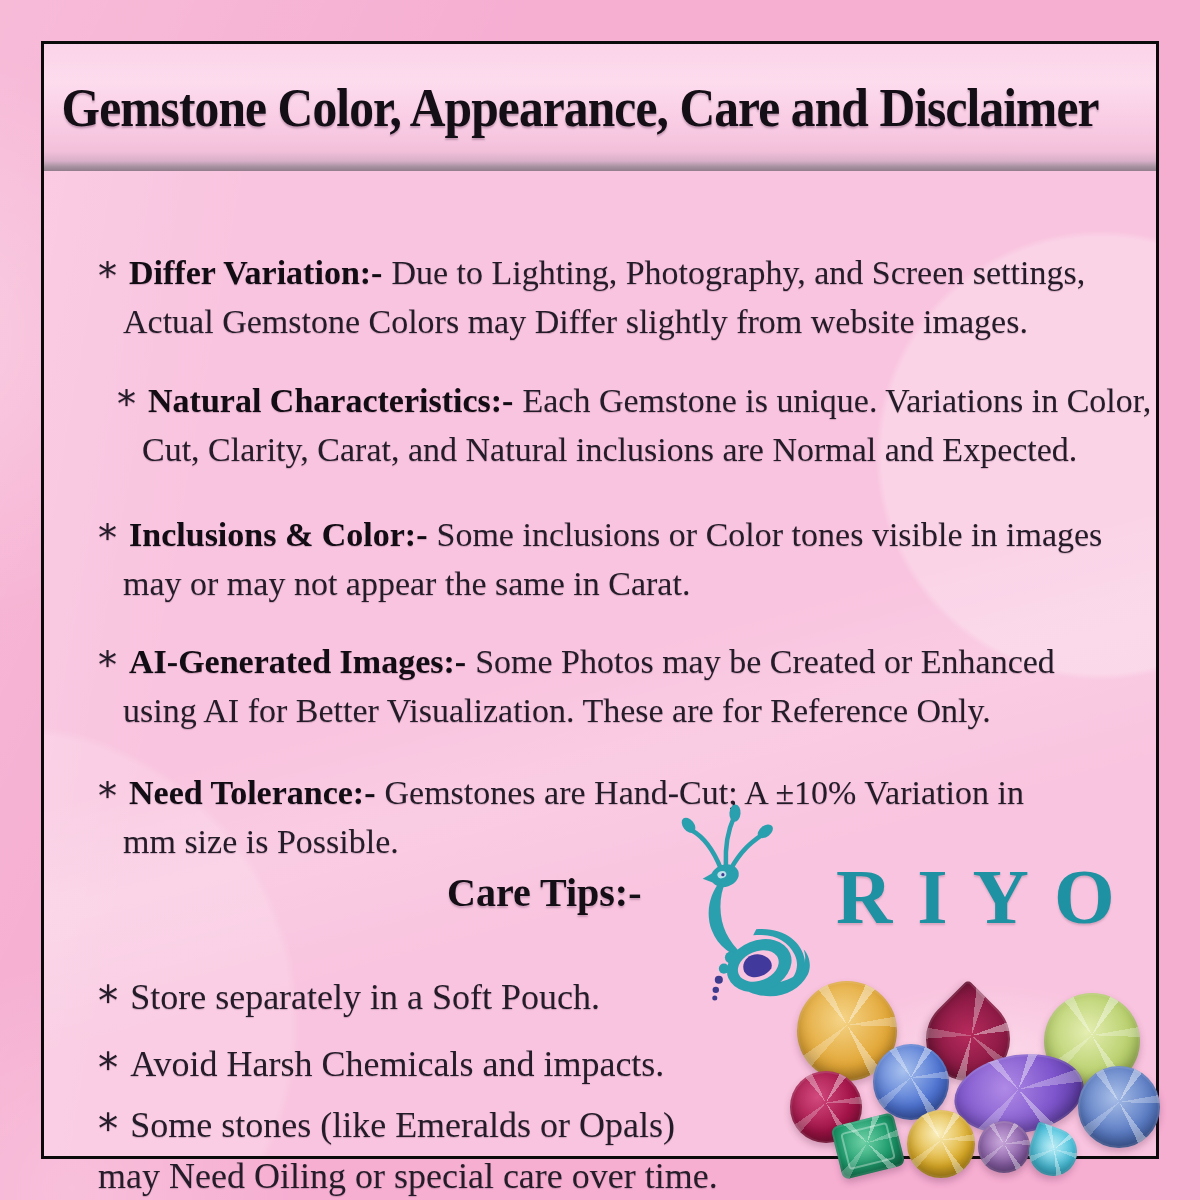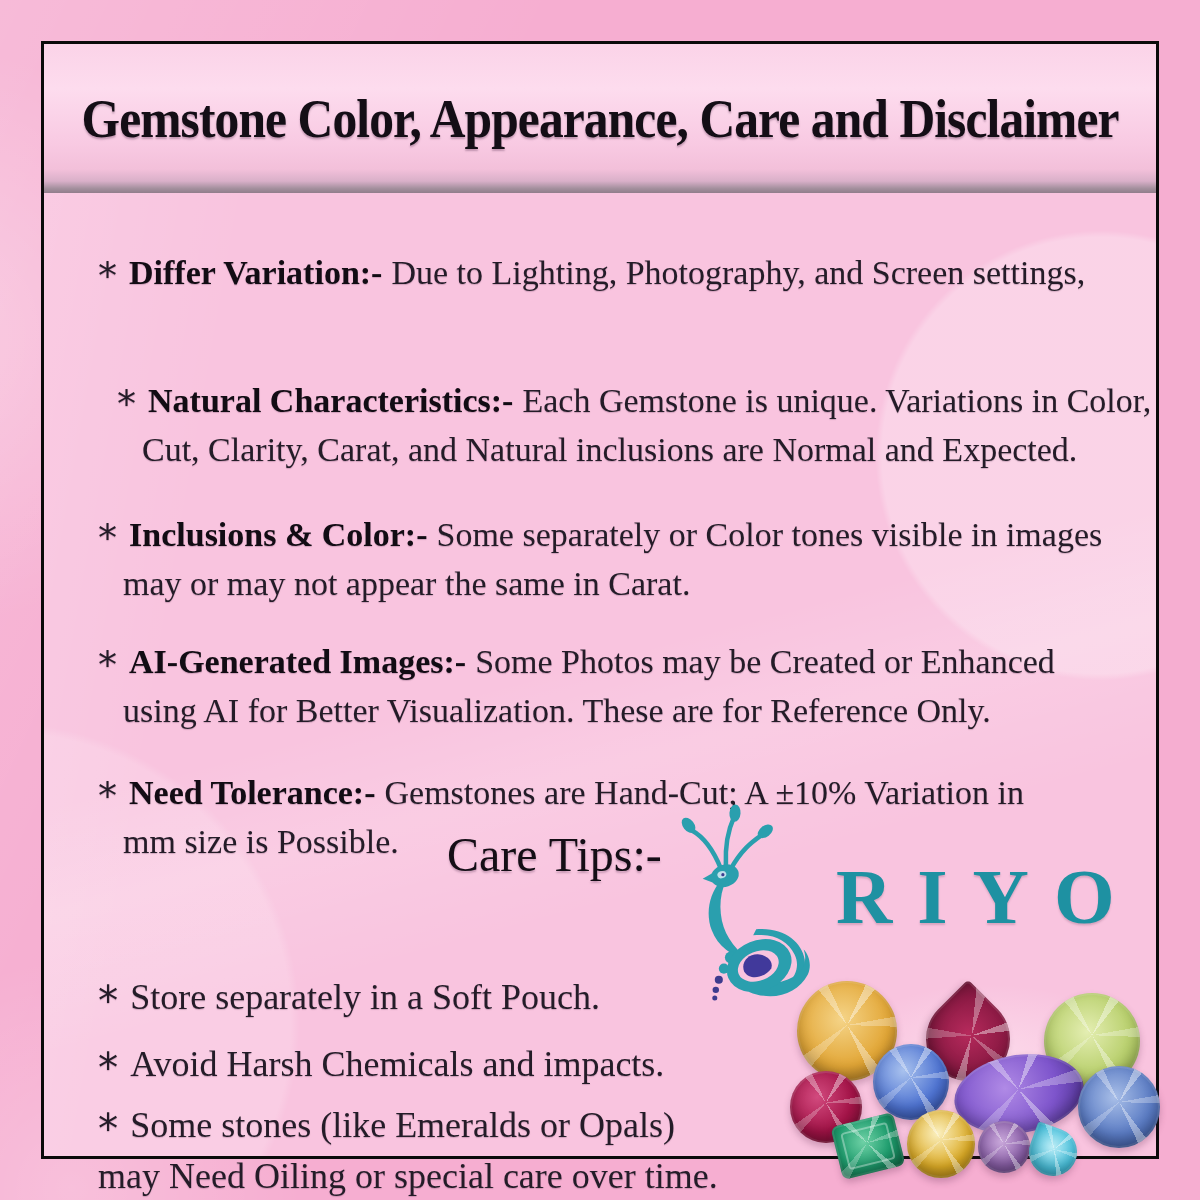--- a/index.html
+++ b/index.html
@@ -16,39 +16,39 @@
     position:absolute;left:41px;top:41px;width:1112px;height:1112px;
     border:3px solid #0a0a0a;
     background-color:#f9c4df;
     background-image:
       radial-gradient(circle 225px at 95% 37%, rgba(255,255,255,.26) 97%, transparent 100%),
       radial-gradient(circle 300px at -4% 88%, rgba(255,255,255,.16) 97%, transparent 100%),
       linear-gradient(165deg, transparent 54%, rgba(255,255,255,.14) 62%, transparent 72%),
       linear-gradient(100deg, rgba(255,255,255,.12) 2%, transparent 18%);
   }
   .header{
-    position:absolute;left:0;top:0;width:100%;height:149px;
+    position:absolute;left:0;top:0;width:100%;height:127px;
     background:linear-gradient(180deg,#fbd3e8 0%,#fddcee 30%,#f8c9e2 68%,#f3c0da 84%,#d9b0c9 92%,#a38f9d 97%,#917d8b 100%);
-    display:flex;align-items:center;justify-content:center;
+    display:flex;align-items:center;justify-content:flex-end;
   }
   .title{
     font-size:55px;font-weight:bold;color:#140e16;letter-spacing:-1px;
     transform:scaleX(.90);transform-origin:center;white-space:nowrap;
     text-shadow:0 2px 2px rgba(110,70,100,.4);
   }
   .bullet{position:absolute;left:54px;color:#241c28;font-size:34px;line-height:46px;
     text-shadow:0 1px 1px rgba(110,70,100,.3);}
   .bullet .line{white-space:pre;}
   .bullet .cont{padding-left:25px;}
   .ast{font-family:"DejaVu Sans", sans-serif;font-size:1.12em;vertical-align:-0.14em;margin-right:12px;}
   .bullet strong, .care-h{color:#120c14;}
   .bullet .rest{margin-left:9px;}
   .b1{top:206px;} .b2{top:334px;margin-left:19px;} .b3{top:468px;} .b4{top:595px;} .b5{top:726px;}
   .care-h{
-    position:absolute;left:403px;top:783px;font-size:48px;font-weight:normal;color:#140e16;
+    position:absolute;left:403px;top:825px;font-size:40px;font-weight:bold;color:#140e16;
     text-shadow:0 2px 2px rgba(110,70,100,.35);white-space:nowrap;
   }
   .care-item{position:absolute;left:54px;color:#241c28;font-size:36px;line-height:47px;white-space:pre;
     text-shadow:0 1px 1px rgba(110,70,100,.3);}
   .c1{top:930px;} .c2{top:997px;} .c3{top:1058px;}
   .logo{position:absolute;left:616px;top:758px;width:152px;height:202px;}
   .brand{
     position:absolute;left:792px;top:808px;font-size:78px;font-weight:bold;color:#1e91a2;
     letter-spacing:.32em;white-space:nowrap;text-shadow:0 2px 2px rgba(110,70,100,.25);
   }
@@ -86,29 +86,30 @@
 <body>
 
 <div class="card">
 
   <div class="header">
     <div class="title">Gemstone Color, Appearance, Care and Disclaimer</div>
   </div>
 
   <div class="bullet b1">
     <div class="line first"><span class="ast">*</span><strong>Differ Variation:-</strong><span class="rest">Due to Lighting, Photography, and Screen settings,</span></div>
+    <div class="line cont">Actual Gemstone Colors may Differ slightly from website images.</div>
   </div>
 
   <div class="bullet b2">
     <div class="line first"><span class="ast">*</span><strong>Natural Characteristics:-</strong><span class="rest">Each Gemstone is unique. Variations in Color,</span></div>
     <div class="line cont">Cut, Clarity, Carat, and Natural inclusions are Normal and Expected.</div>
   </div>
 
   <div class="bullet b3">
-    <div class="line first"><span class="ast">*</span><strong>Inclusions &amp; Color:-</strong><span class="rest">Some separately or Color tones visible in images</span></div>
+    <div class="line first"><span class="ast">*</span><strong>Inclusions &amp; Color:-</strong><span class="rest">Some inclusions or Color tones visible in images</span></div>
     <div class="line cont">may or may not appear the same in Carat.</div>
   </div>
 
   <div class="bullet b4">
     <div class="line first"><span class="ast">*</span><strong>AI-Generated Images:-</strong><span class="rest">Some Photos may be Created or Enhanced</span></div>
     <div class="line cont">using AI for Better Visualization. These are for Reference Only.</div>
   </div>
 
   <div class="bullet b5">
     <div class="line first"><span class="ast">*</span><strong>Need Tolerance:-</strong><span class="rest">Gemstones are Hand-Cut; A ±10% Variation in</span></div>

